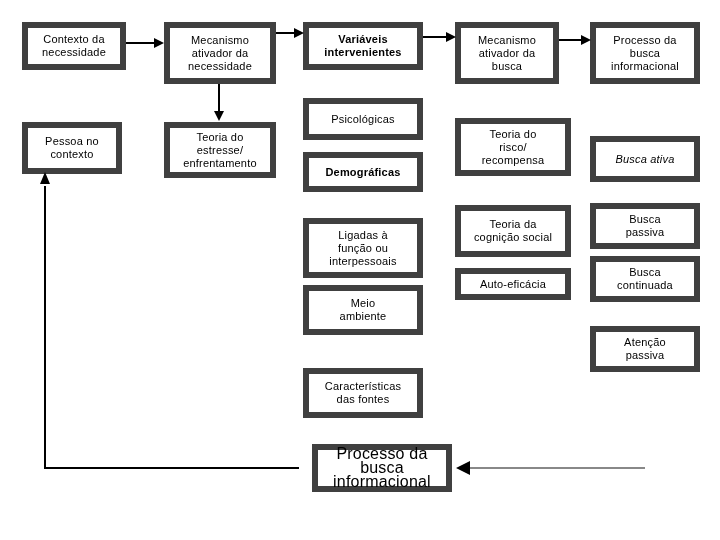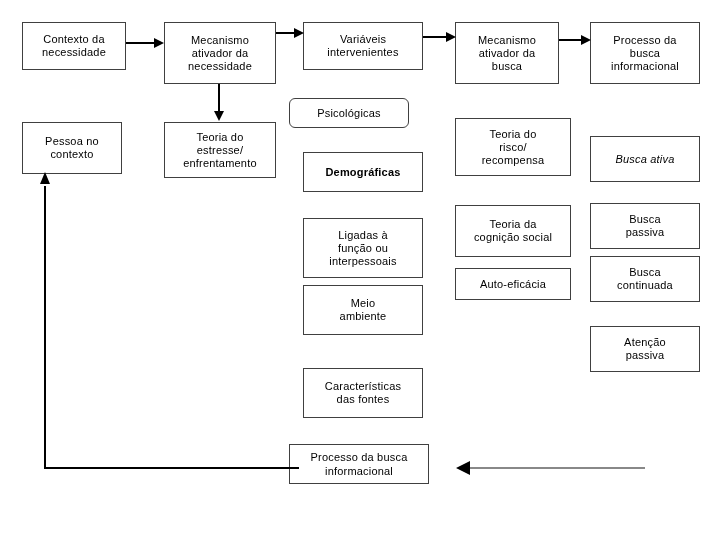--- a/index.html
+++ b/index.html
@@ -13,21 +13,21 @@
   #canvas {
     position: relative;
     width: 720px;
     height: 540px;
     background: #ffffff;
     overflow: hidden;
   }
   .node {
     position: absolute;
     box-sizing: border-box;
-    border: 1px solid #404040;
+    border: 6px solid #404040;
     background: #ffffff;
     color: #000000;
     display: flex;
     align-items: center;
     justify-content: center;
     text-align: center;
     font-size: 11px;
     line-height: 13px;
     letter-spacing: 0.2px;
     padding: 0 3px;
@@ -46,39 +46,39 @@
 
 <div id="canvas">
 
   <div class="node" style="left:22px; top:22px; width:104px; height:48px;">Contexto da
 necessidade</div>
 
   <div class="node" style="left:164px; top:22px; width:112px; height:62px;">Mecanismo
 ativador da
 necessidade</div>
 
-  <div class="node" style="left:303px; top:22px; width:120px; height:48px;">Variáveis
+  <div class="node" style="left:303px; top:22px; width:120px; height:48px;font-weight:bold;">Variáveis
 intervenientes</div>
 
   <div class="node" style="left:455px; top:22px; width:104px; height:62px;">Mecanismo
 ativador da
 busca</div>
 
   <div class="node" style="left:590px; top:22px; width:110px; height:62px;">Processo da
 busca
 informacional</div>
 
   <div class="node" style="left:22px; top:122px; width:100px; height:52px;">Pessoa no
 contexto</div>
 
   <div class="node" style="left:164px; top:122px; width:112px; height:56px;">Teoria do
 estresse/
 enfrentamento</div>
 
-  <div class="node" style="left:289px; top:98px; width:120px; height:30px;border-radius:6px;">Psicológicas</div>
+  <div class="node" style="left:303px; top:98px; width:120px; height:42px;">Psicológicas</div>
 
   <div class="node" style="left:303px; top:152px; width:120px; height:40px;font-weight:bold;">Demográficas</div>
 
   <div class="node" style="left:303px; top:205px; width:120px; height:60px;margin-top:13px;">Ligadas à
 função ou
 interpessoais</div>
 
   <div class="node" style="left:303px; top:285px; width:120px; height:50px;">Meio
 ambiente</div>
 
@@ -98,21 +98,21 @@
 
   <div class="node" style="left:590px; top:203px; width:110px; height:46px;">Busca
 passiva</div>
 
   <div class="node" style="left:590px; top:256px; width:110px; height:46px;">Busca
 continuada</div>
 
   <div class="node" style="left:590px; top:326px; width:110px; height:46px;">Atenção
 passiva</div>
 
-  <div class="node" style="left:289px; top:444px; width:140px; height:40px; font-size:11px; line-height:14px;">Processo da busca
+  <div class="node" style="left:312px; top:444px; width:140px; height:48px; font-size:16px; line-height:14px;">Processo da busca
 informacional</div>
 
   <div class="arrow" style="left:126px; top:36px; width:40px; height:14px;">
     <svg width="40" height="14" viewBox="0 0 40 14">
       <line x1="0" y1="7" x2="30" y2="7" stroke="#000" stroke-width="2"></line>
       <polygon points="38,7 28,2 28,12" fill="#000"></polygon>
     </svg>
   </div>
 
   <div class="arrow" style="left:276px; top:26px; width:29px; height:14px;">

